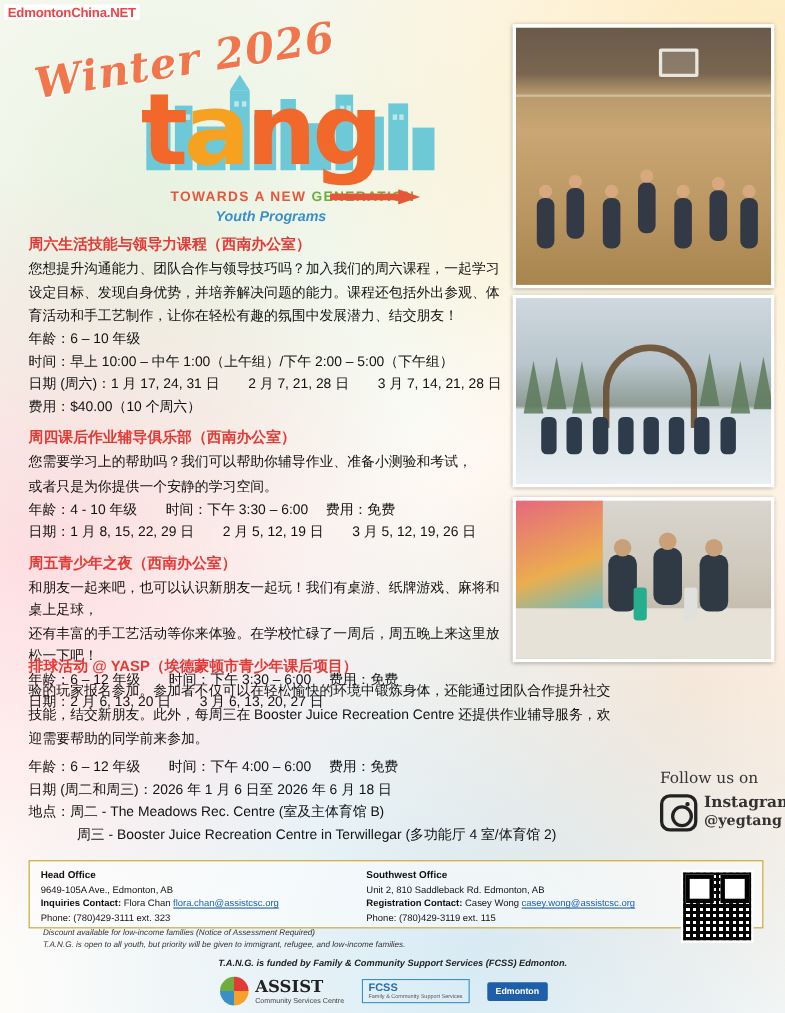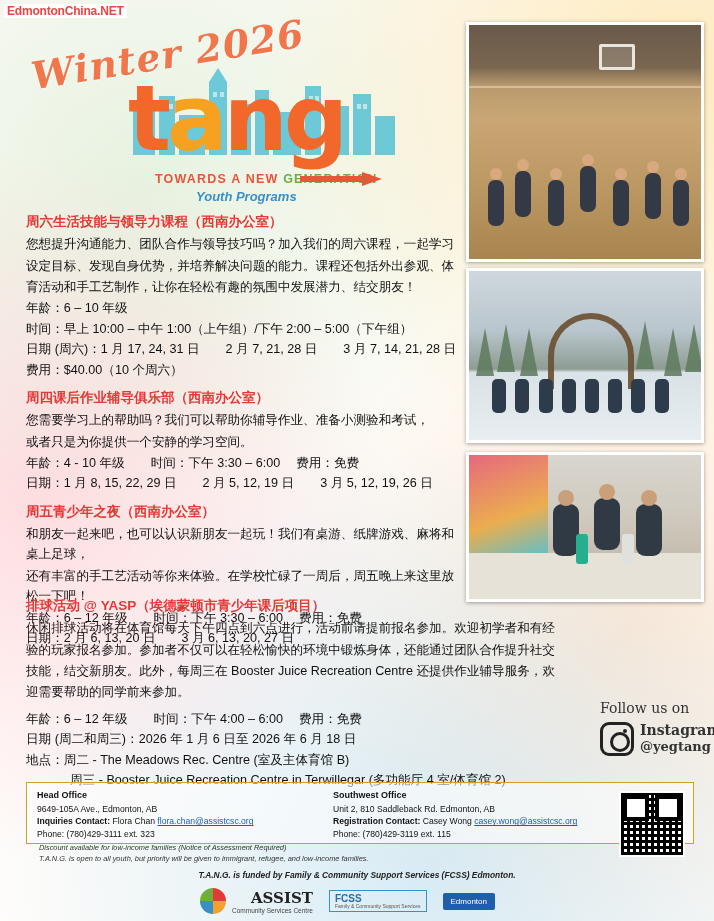--- a/index.html
+++ b/index.html
@@ -237,34 +237,34 @@
 
   
   .funded {
     position:absolute; left:0; top:870px; width:714px; text-align:center;
     font-size:8.4px; font-style:italic; font-weight:bold; color:#222;
   }
   .logos {
     position:absolute; left:200px; top:884px; width:330px; height:34px;
     display:flex; align-items:center; gap:16px;
   }
-  .assist-logo { display:flex; align-items:center; gap:6px;text-align:right; }
+  .assist-logo { display:flex; align-items:center; gap:6px; }
   .assist-mark {
     width:26px; height:26px; border-radius:50%;
     background:conic-gradient(#e23a36 0 25%, #f4a22b 0 50%, #3a8fc7 0 75%, #6fae3e 0 100%);
   }
   .assist-txt { font-family:"DejaVu Serif", serif; font-size:15px; font-weight:bold; color:#222; line-height:1; }
   .assist-sub { font-size:6.5px; color:#444; display:block; }
   .fcss-logo {
     border:1px solid #3a8fc7; padding:2px 5px; font-size:10px; font-weight:bold;
     color:#2a6fa8; line-height:1.1;
   }
   .fcss-logo small { display:block; font-size:5px; font-weight:normal; color:#555; }
   .edm-logo {
-    background:#1f5fa9; color:#fff; font-size:8px; padding:4px 8px; border-radius:2px; font-weight:normal;text-align:right;
+    background:#1f5fa9; color:#fff; font-size:8px; padding:4px 8px; border-radius:2px; font-weight:bold;text-align:right;
   }
 </style>
 </head>
 <body>
 
 <div class="page">
 
   <div class="watermark">EdmontonChina.NET</div>
 
   <div class="header">
@@ -402,21 +402,20 @@
         <span>年龄：</span><span>6 – 12 年级</span><span class="inline-gap"></span><span>时间：</span><span>下午 3:30 – 6:00</span><span class="inline-gap-s"></span><span>费用：</span><span>免费</span>
       </p>
       <p class="row-line">
         <span>日期：</span><span>2 月 6, 13, 20 日</span><span class="inline-gap"></span><span>3 月 6, 13, 20, 27 日</span>
       </p>
     </div>
   </div>
 
   <div class="yasp">
     <h2 class="sec">排球活动 @ YASP（埃德蒙顿市青少年课后项目）</h2>
-    <p class="para">休闲排球活动将在体育馆每天下午四点到六点进行，活动前请提前报名参加。欢迎初学者和有经</p>
     <p class="para">验的玩家报名参加。参加者不仅可以在轻松愉快的环境中锻炼身体，还能通过团队合作提升社交</p>
     <p class="para">技能，结交新朋友。此外，每周三在 Booster Juice Recreation Centre 还提供作业辅导服务，欢</p>
     <p class="para">迎需要帮助的同学前来参加。</p>
     <p class="row-line" style="margin-top:6px">
       <span>年龄：</span><span>6 – 12 年级</span><span class="inline-gap"></span><span>时间：</span><span>下午 4:00 – 6:00</span><span class="inline-gap-s"></span><span>费用：</span><span>免费</span>
     </p>
     <p class="row-line">
       <span>日期 (周二和周三)：</span><span>2026 年 1 月 6 日至 2026 年 6 月 18 日</span>
     </p>
     <p class="row-line">

